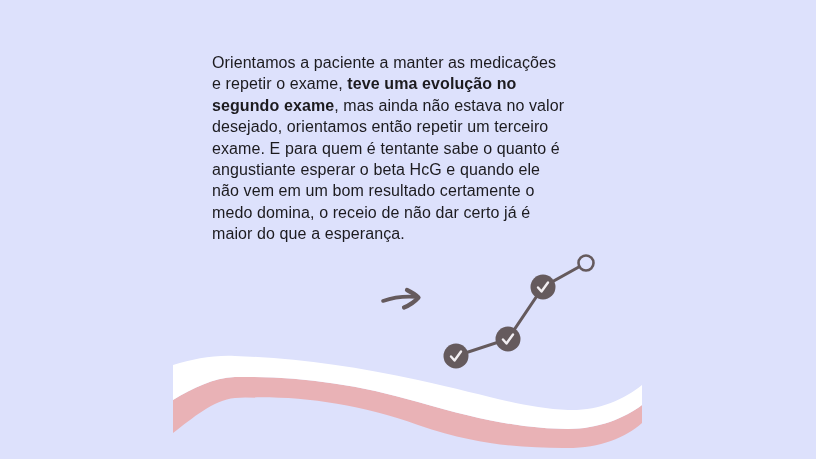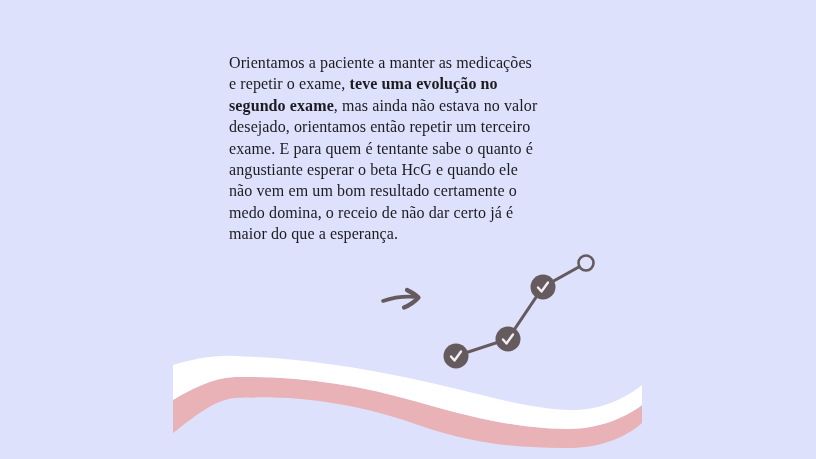--- a/index.html
+++ b/index.html
@@ -17,28 +17,27 @@
     font-family: "Liberation Sans", sans-serif;
   }
   .canvas {
     position: relative;
     width: 816px; height: 459px;
     background: var(--background);
     overflow: hidden;
   }
   .body-text {
     position: absolute;
-    left: 229px; top: 52px;
+    left: 212px; top: 52px;
     width: 420px;
     font-size: 16px;
     line-height: 21.4px;
     letter-spacing: 0.1px;
     color: var(--ink);
     white-space: pre-line;
-    font-family: Liberation Serif, serif;
   }
   .body-text .bold { font-weight: 700; }
   .arrow-wrap {
     position: absolute;
     left: 380px; top: 284px;
     width: 50px; height: 30px;
   }
   .chart-wrap {
     position: absolute;
     left: 435px; top: 240px;

